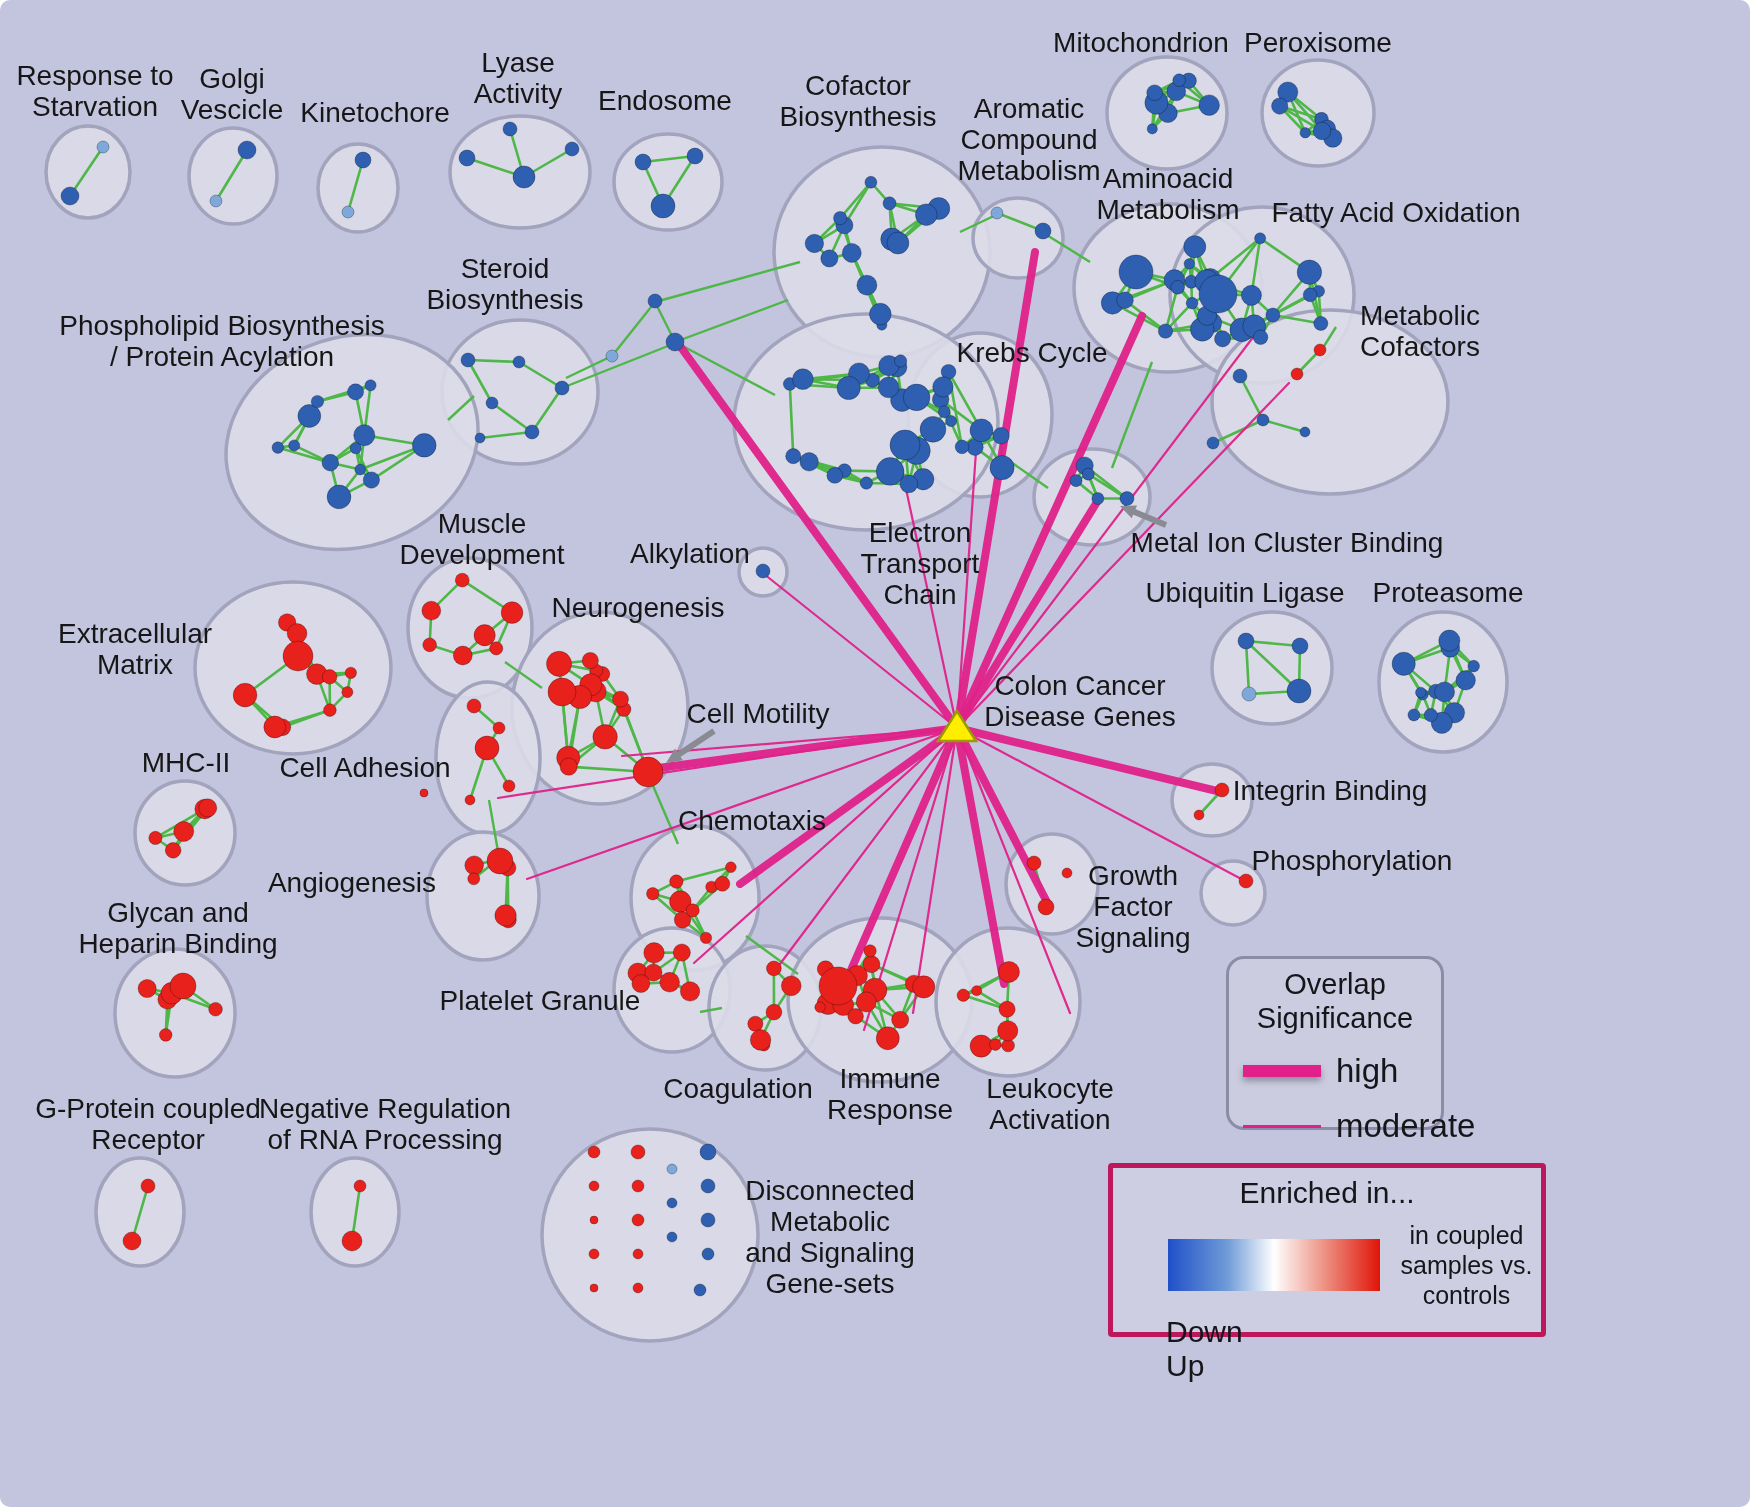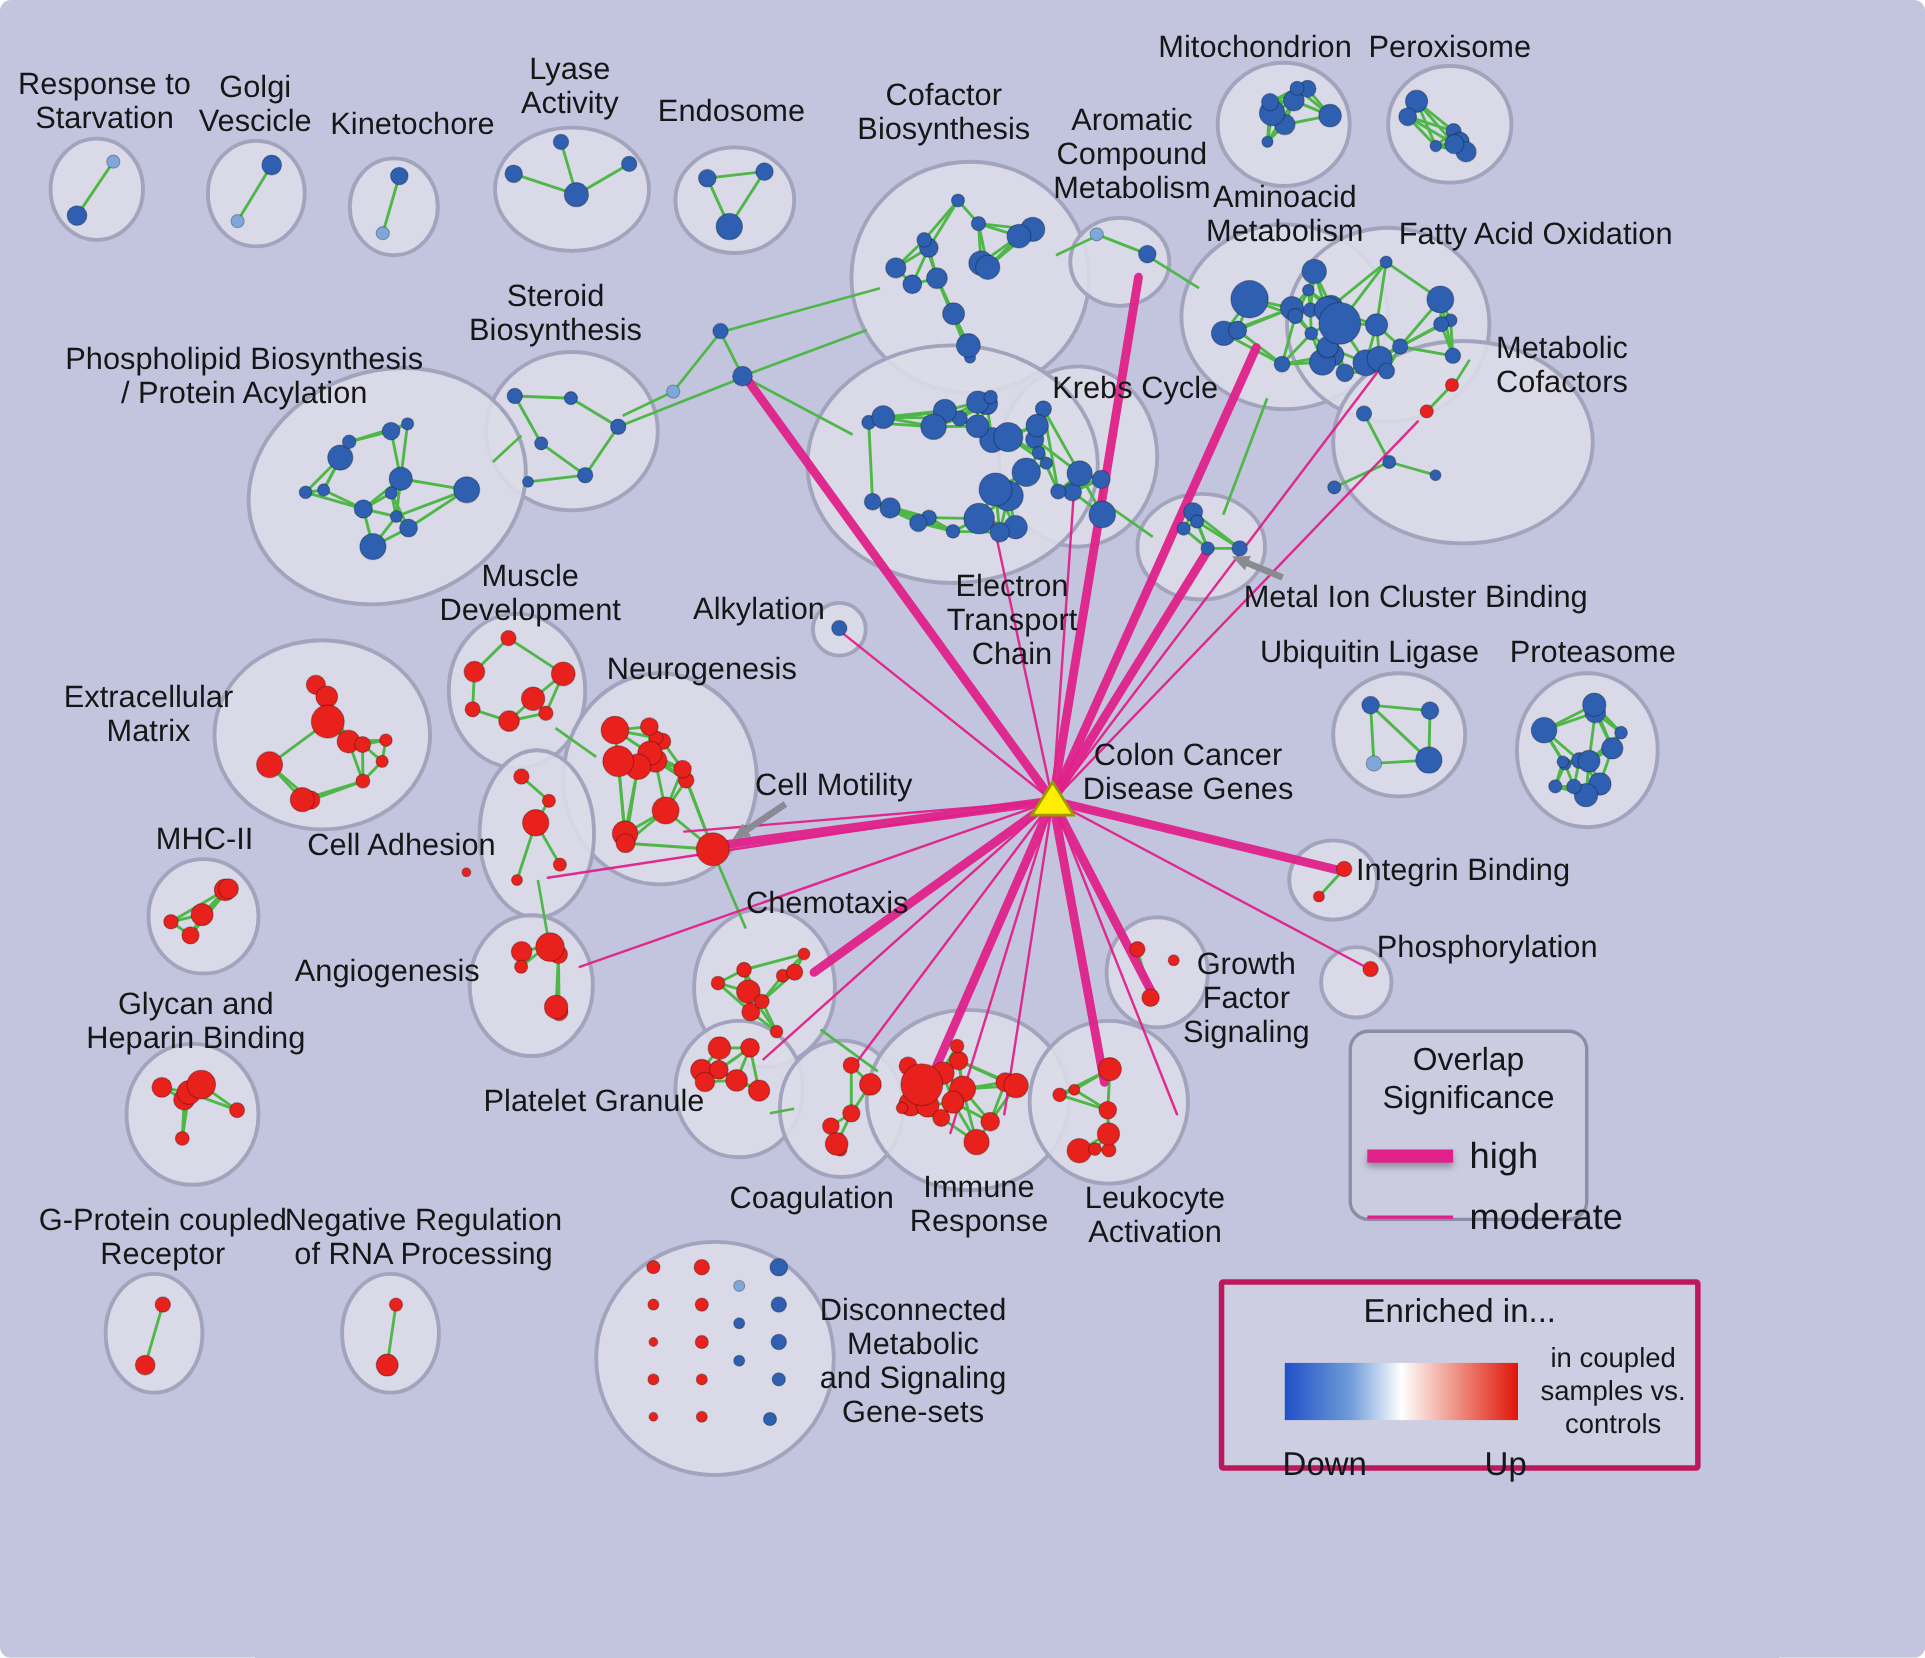--- a/index.html
+++ b/index.html
@@ -5,42 +5,42 @@
   html,body{margin:0;padding:0;background:#ffffff;}
   #figure{
     position:relative;width:1750px;height:1507px;
     background:#c3c4de;border-radius:10px;overflow:hidden;
     font-family:"Liberation Sans",sans-serif;
   }
   svg{position:absolute;left:0;top:0;}
   svg text{font-family:"Liberation Sans",sans-serif;}
   .legend{position:absolute;box-sizing:border-box;color:#15151a;}
   #legend-overlap{
-    left:1226px;top:936px;width:218px;height:174px;
+    left:1226px;top:956px;width:218px;height:174px;
     background:#cbccdf;border:3px solid #8b8ca6;border-radius:18px;
     padding:8px 14px 0 14px;
   }
   #legend-overlap .title{font-size:29px;line-height:34px;text-align:center;}
   .legrow{display:flex;align-items:center;margin-top:17px;}
   .line-high{width:78px;height:12px;background:#e0218a;box-shadow:0 4px 6px rgba(90,90,110,.55);flex:0 0 auto;}
   .line-moderate{width:78px;height:3px;background:#e0218a;flex:0 0 auto;}
   .legrow .lab{font-size:33px;margin-left:15px;}
   #legend-enriched{
     left:1108px;top:1163px;width:438px;height:174px;
     background:#cdcee1;border:5px solid #be185d;border-radius:4px;
     padding:6px 0 0 0;
   }
   #legend-enriched .title{font-size:30px;text-align:center;margin-top:2px;}
   .gradwrap{display:flex;align-items:center;margin-top:10px;margin-left:55px;}
   .gradbar{
     width:212px;height:52px;flex:0 0 auto;
     background:linear-gradient(90deg,#2050c8 0%,#6f9bd8 28%,#ffffff 50%,#ee9a8c 72%,#e01408 100%);
   }
   .note{font-size:25px;line-height:30px;text-align:center;width:166px;margin-left:12px;}
-  .ends{display:flex;justify-content:space-between;width:222px;margin-left:53px;font-size:30px;margin-top:5px;}
+  .ends{display:flex;justify-content:space-between;width:222px;margin-left:53px;font-size:30px;margin-top:5px;flex-direction:column;}
 </style>
 </head>
 <body>
 
 <div id="figure">
 
   <svg id="net" width="1750" height="1507" viewBox="0 0 1750 1507">
       <g>
         <ellipse cx="88" cy="172" rx="42" ry="46" fill="#dcdce8" fill-opacity="0.88" stroke="#a2a3bd" stroke-width="3.5"></ellipse>
         <ellipse cx="233" cy="176" rx="44" ry="48" fill="#dcdce8" fill-opacity="0.88" stroke="#a2a3bd" stroke-width="3.5"></ellipse>

